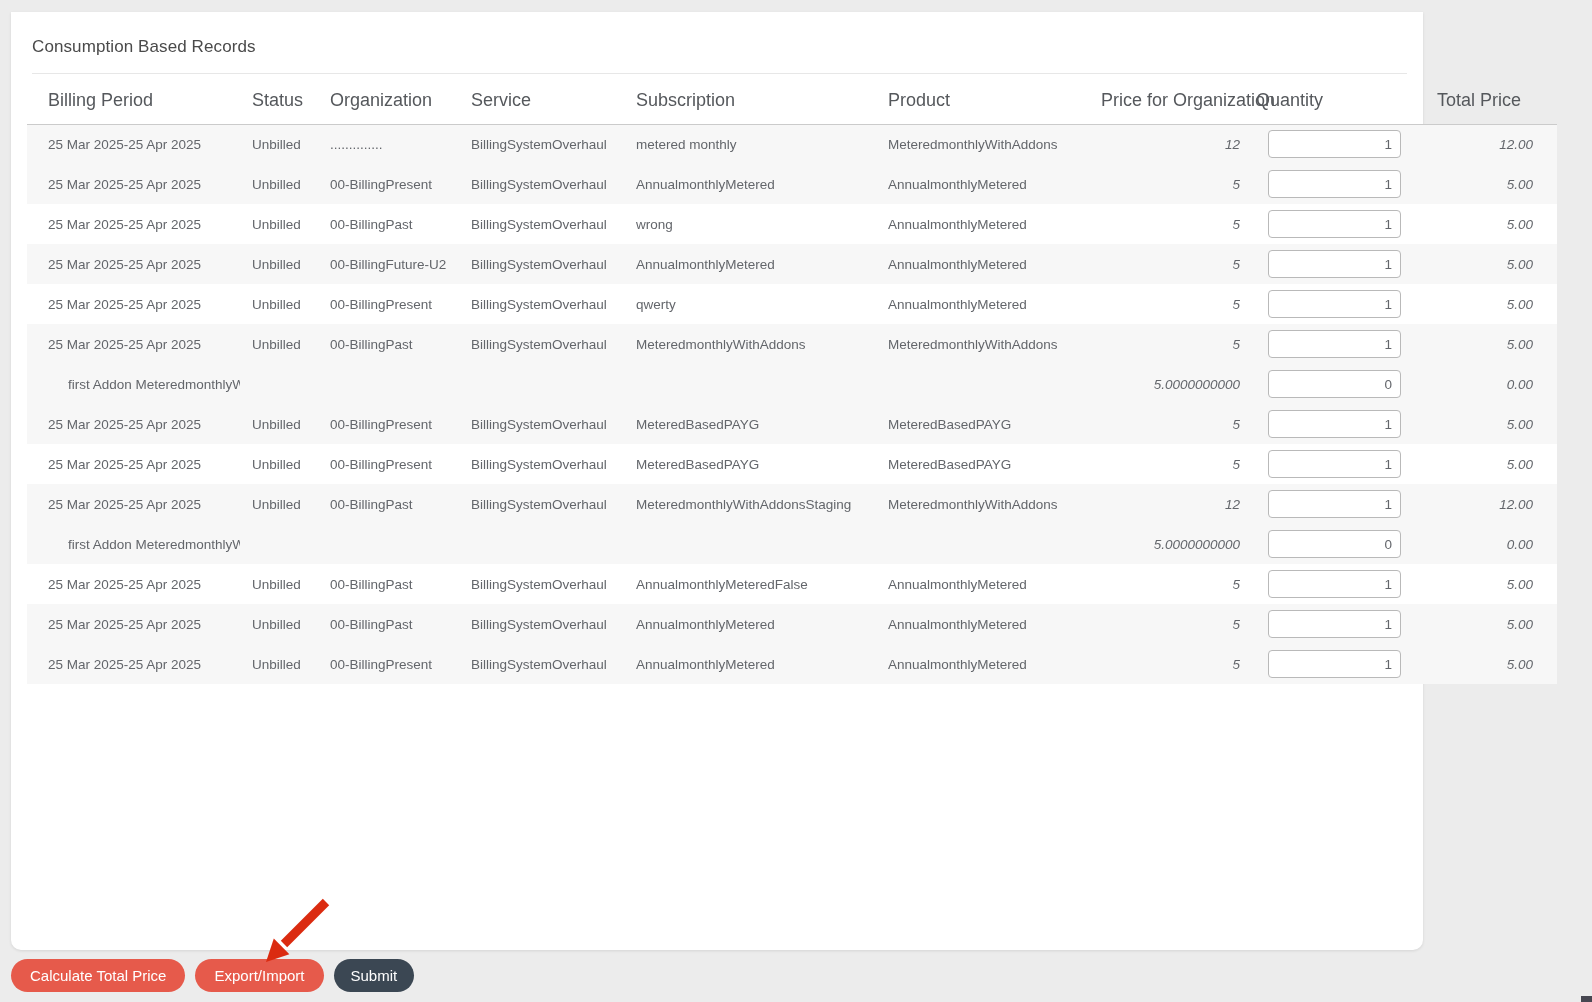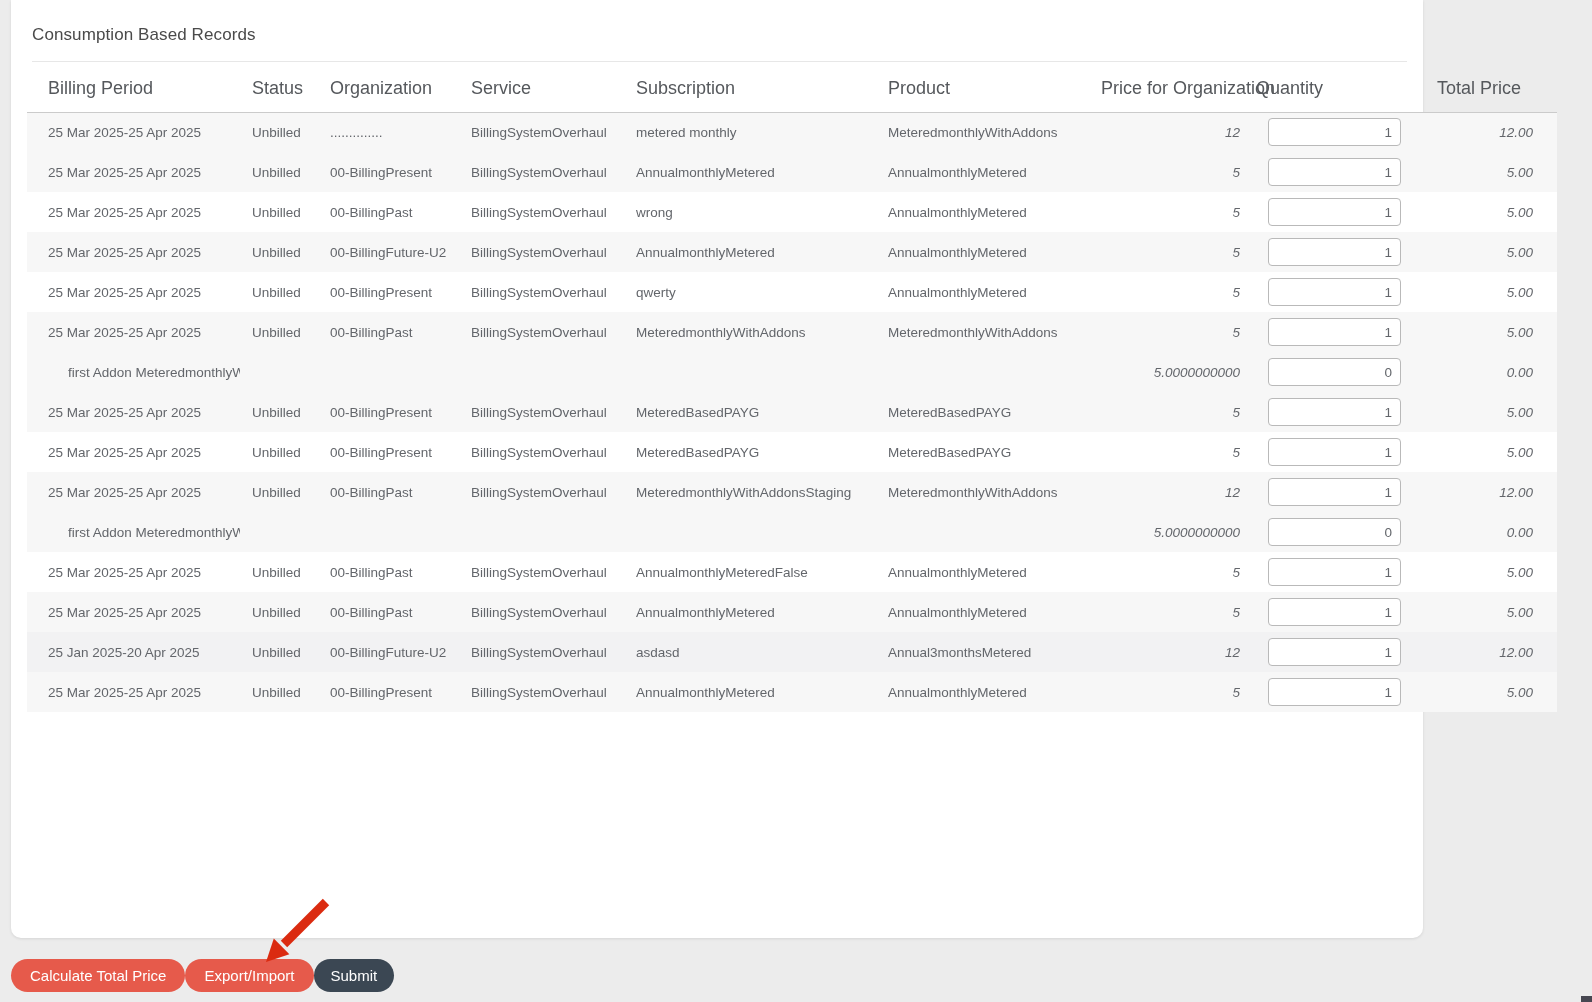--- a/index.html
+++ b/index.html
@@ -22,21 +22,21 @@
   html,body{width:1592px;height:1002px;}
   body{
     position:relative;
     background:var(--page-bg);
     font-family:"Liberation Sans","DejaVu Sans",sans-serif;
     overflow:hidden;
     color:var(--text);
   }
   .card{
     position:absolute;
-    left:11px; top:0;
+    left:11px; top:12px;
     width:1412px; height:938px;
     background:var(--card-bg);
     border-radius:0 0 10px 10px;
     box-shadow:0 1px 3px rgba(0,0,0,0.10);
   }
   .card-title{
     padding:25px 0 0 21px;
     font-size:17px;
     font-weight:400;
     color:var(--heading);
@@ -98,20 +98,21 @@
     padding:0 8px;
     font-size:13.5px;
     color:var(--text);
     font-family:inherit;
     outline:none;
   }
   .actions-bar{
     position:absolute;
     left:11px; top:959px;
     display:flex;
+    gap:10px;
     align-items:center;
   }
   .btn{
     height:33px;
     border:none;
     border-radius:17px;
     padding:0 19px;
     font-size:15px;
     color:#fff;
     font-family:inherit;
@@ -329,33 +330,20 @@
           <td class="c-org">00-BillingPast</td>
           <td class="c-service">BillingSystemOverhaul</td>
           <td class="c-sub">AnnualmonthlyMetered</td>
           <td class="c-product">AnnualmonthlyMetered</td>
           <td class="c-price num">5</td>
           <td class="c-qty">
             <input type="text" class="qty-input" value="1" style="">
           </td>
           <td class="c-total num">5.00</td>
         </tr>
-        <tr class="shade-gray2">
-          <td class="c-period">25 Jan 2025-20 Apr 2025</td>
-          <td class="c-status">Unbilled</td>
-          <td class="c-org">00-BillingFuture-U2</td>
-          <td class="c-service">BillingSystemOverhaul</td>
-          <td class="c-sub">asdasd</td>
-          <td class="c-product">Annual3monthsMetered</td>
-          <td class="c-price num">12</td>
-          <td class="c-qty">
-            <input type="text" class="qty-input" value="1" style="">
-          </td>
-          <td class="c-total num">12.00</td>
-        </tr>
         <tr class="shade-gray">
           <td class="c-period">25 Mar 2025-25 Apr 2025</td>
           <td class="c-status">Unbilled</td>
           <td class="c-org">00-BillingPresent</td>
           <td class="c-service">BillingSystemOverhaul</td>
           <td class="c-sub">AnnualmonthlyMetered</td>
           <td class="c-product">AnnualmonthlyMetered</td>
           <td class="c-price num">5</td>
           <td class="c-qty">
             <input type="text" class="qty-input" value="1" style="">

